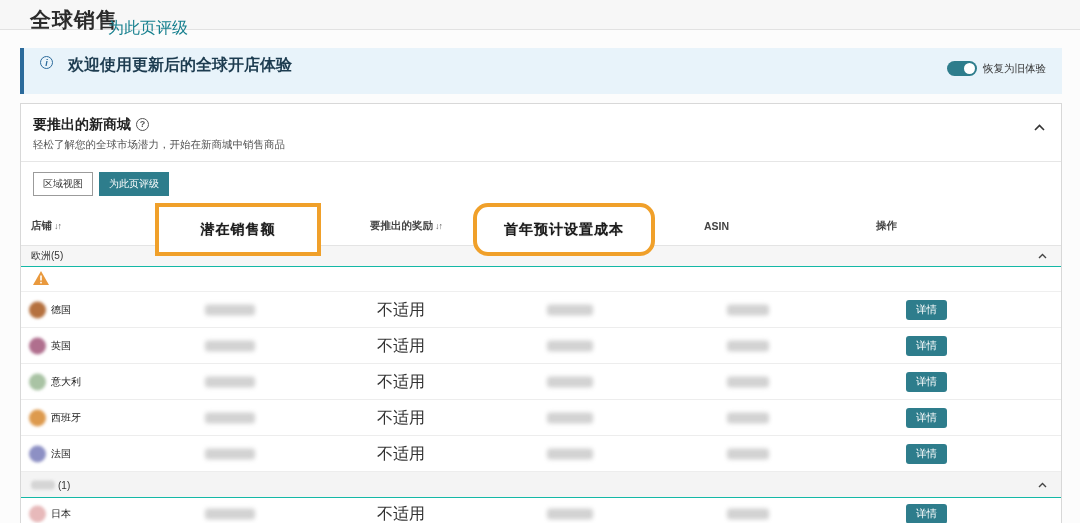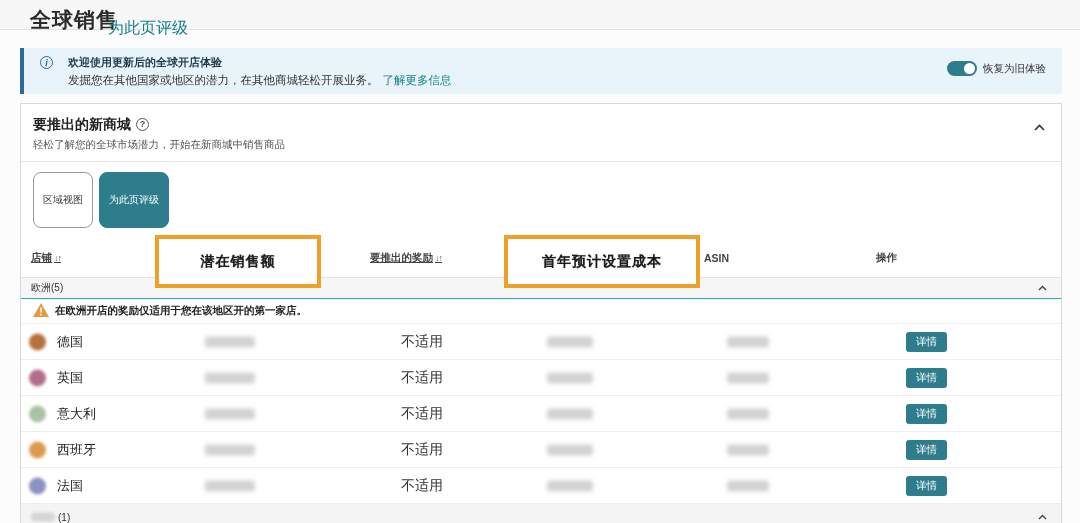--- a/index.html
+++ b/index.html
@@ -11,21 +11,21 @@
     background:#f7f7f7; border-bottom:1px solid #e2e2e2; }
   .page-title { position:absolute; left:30px; top:6px; font-size:21px; font-weight:600; color:#2b2b2b; letter-spacing:1px;}
   .rate-link { position:absolute; left:108px; top:18px; font-size:16px; color:#17808f; text-decoration:none; cursor:pointer;}
 
   
   .banner { position:absolute; left:20px; top:48px; width:1042px; height:46px;
     background:#e8f3fa; border-left:4px solid #2b6a9b; }
   .info-icon { position:absolute; left:16px; top:8px; width:13px; height:13px;
     border:1.5px solid #2b6a9b; border-radius:50%; color:#2b6a9b; font-size:9px;
     font-weight:700; text-align:center; line-height:12px; font-style:italic;}
-  .banner-title { position:absolute; left:44px; top:7px; font-size:11px; font-weight:700; color:#1d3c50; }
+  .banner-title { position:absolute; left:44px; top:7px; font-size:16px; font-weight:700; color:#1d3c50; }
   .banner-desc { position:absolute; left:44px; top:25px; font-size:11.5px; color:#333; }
   .banner-link { color:#17808f; text-decoration:none; cursor:pointer; margin-left:4px;}
   .toggle-wrap { position:absolute; right:16px; top:13px; display:flex; align-items:center; gap:6px; }
   .toggle { position:relative; width:30px; height:15px; border-radius:8px; background:#2e7d8c; cursor:pointer; }
   .toggle .knob { position:absolute; right:2px; top:2px; width:11px; height:11px; border-radius:50%; background:#fff; }
   .toggle-label { font-size:10.5px; color:#333; }
 
   
   .card { position:absolute; left:20px; top:103px; width:1042px; height:420px;
     background:#fff; border:1px solid #d8d8d8; border-bottom:none; }
@@ -34,76 +34,73 @@
   .help-icon { display:inline-block; width:13px; height:13px; margin-left:5px; border:1.3px solid #555;
     border-radius:50%; color:#555; font-size:9px; font-weight:700; text-align:center; line-height:11px;
     vertical-align:2px; cursor:pointer;}
   .card-sub { margin-top:4px; font-size:10.5px; color:#555; }
   .chev { background:none; border:none; cursor:pointer; padding:0; }
   .chev svg { display:block; }
   .head-chev { position:absolute; right:16px; top:20px; }
 
   
   .tabs { display:flex; gap:6px; padding:10px 0 10px 12px; }
-  .tab { font-size:10px; padding:20px 9px; border-radius:8px; cursor:pointer; border:1px solid #9b9b9b; background:#fff; color:#333; }
+  .tab { font-size:10px; padding:4px 9px; border-radius:0; cursor:pointer; border:1px solid #9b9b9b; background:#fff; color:#333; }
   .tab.active { background:#2e7d8c; border-color:#2e7d8c; color:#fff; }
 
   
   .tbl { position:relative; }
   .callout { position:absolute; top:-3px; height:53px; border:4px solid #f0a02a; background:#fff;
     display:flex; align-items:center; justify-content:center; font-size:14px; font-weight:700;
     color:#1c1c1c; z-index:5; letter-spacing:1px; text-shadow:0 0 1px rgba(0,0,0,.45); }
   .callout1 { left:134px; width:166px; }
-  .callout2 { left:483px; width:196px; }
+  .callout2 { left:452px; width:182px;border-radius:15px; }
 
   .hrow { position:relative; height:40px; border-bottom:1px solid #e4e4e4; background:#fff; }
   .hcell { position:absolute; top:50%; transform:translateY(-50%); font-size:10.5px; font-weight:700; color:#444; cursor:default;}
-  .sortable { cursor:pointer;text-decoration:underline; }
+  .sortable { cursor:pointer; }
   .sort-ic { font-size:9px; color:#666; margin-left:2px; letter-spacing:-1px;}
   .h-store { left:10px; } .h-incent { left:349px; } .h-asin { left:683px; } .h-action { left:855px; }
 
   .grow { position:relative; height:21px; background:#f6f6f6; border-bottom:1px solid #14b8a6; }
   .grow .glabel { position:absolute; left:10px; top:50%; transform:translateY(-50%); font-size:10px; color:#333; }
   .grow2 { height:26px; background:#f4f4f4; }
   .row-chev { position:absolute; right:14px; top:50%; transform:translateY(-50%); }
   .redact-sm { display:inline-block; width:24px; height:9px; border-radius:4px; background:#d5d5d5;
     filter:blur(1.5px); vertical-align:-1px; margin-right:3px; }
 
   .wrow { position:relative; height:25px; background:#fff; border-bottom:1px solid #efefef; }
   .warn-icon { position:absolute; left:12px; top:4px; }
   .warn-text { position:absolute; left:34px; top:50%; transform:translateY(-50%); font-size:10.5px; font-weight:700; color:#222; }
 
   .crow { position:relative; height:36px; background:#fff; border-bottom:1px solid #ededed; }
   .crow.jp { height:32px; }
   .flag { position:absolute; left:8px; top:50%; transform:translateY(-50%); width:17px; height:17px;
     border-radius:50%; filter:blur(1.8px); }
-  .cname { position:absolute; left:36px; top:50%; transform:translateY(-50%); font-size:13px; color:#222; }
+  .cname { position:absolute; left:30px; top:50%; transform:translateY(-50%); font-size:10px; color:#222; }
   .pill { position:absolute; top:50%; transform:translateY(-50%); height:11px; border-radius:3px;
     background:#d2d2d2; filter:blur(2.2px); }
   .p-sales { left:184px; width:50px; }
   .p-cost  { left:526px; width:46px; }
   .p-asin  { left:706px; width:42px; }
-  .incent { position:absolute; left:356px; top:50%; transform:translateY(-50%); font-size:14px; color:#333;margin-left:24px; }
+  .incent { position:absolute; left:356px; top:50%; transform:translateY(-50%); font-size:16px; color:#333; }
   .btn-detail { position:absolute; left:885px; top:50%; transform:translateY(-50%);
     background:#2e7d8c; color:#fff; font-size:10.5px; padding:3px 10px; border:none; border-radius:3px; cursor:pointer; }
 </style>
 </head>
 <body>
 
 <div class="topstrip">
   <h1 class="page-title">全球销售</h1>
   <a class="rate-link">为此页评级</a>
 </div>
 
 <div class="banner">
   <span class="info-icon">i</span>
   <div class="banner-title">欢迎使用更新后的全球开店体验</div>
-  <div class="banner-desc">
-    <span>发掘您在其他国家或地区的潜力，在其他商城轻松开展业务。</span><a class="banner-link">了解更多信息</a>
-  </div>
   <div class="toggle-wrap">
     <div class="toggle">
         <span class="knob"></span>
       </div>
     <span class="toggle-label">恢复为旧体验</span>
   </div>
 </div>
 
 <div class="card">
 
@@ -144,21 +141,20 @@
     </div>
 
     <div class="wrow">
       <span class="warn-icon">
         <svg width="16" height="14" viewBox="0 0 16 14">
             <polygon points="8,0 16,14 0,14" fill="#e9993d"></polygon>
             <rect x="7.2" y="4.5" width="1.6" height="5" fill="#fff"></rect>
             <rect x="7.2" y="10.8" width="1.6" height="1.6" fill="#fff"></rect>
           </svg>
       </span>
-      <span class="warn-text">在欧洲开店的奖励仅适用于您在该地区开的第一家店。</span>
     </div>
 
     <div class="crow">
       <span class="flag" style="background: rgb(181, 113, 63);"></span>
       <span class="cname">德国</span>
       <span class="pill p-sales"></span>
       <span class="incent">不适用</span>
       <span class="pill p-cost"></span>
       <span class="pill p-asin"></span>
       <button class="btn-detail">详情</button>

